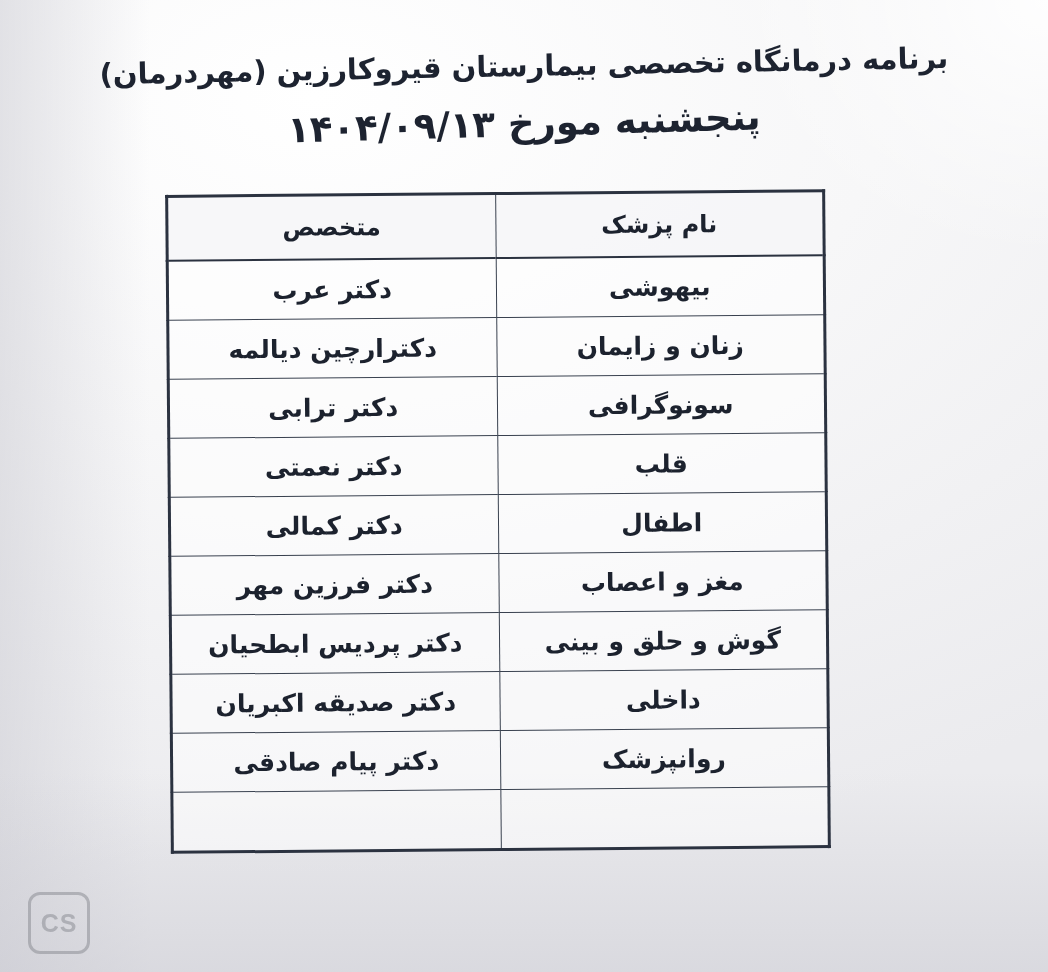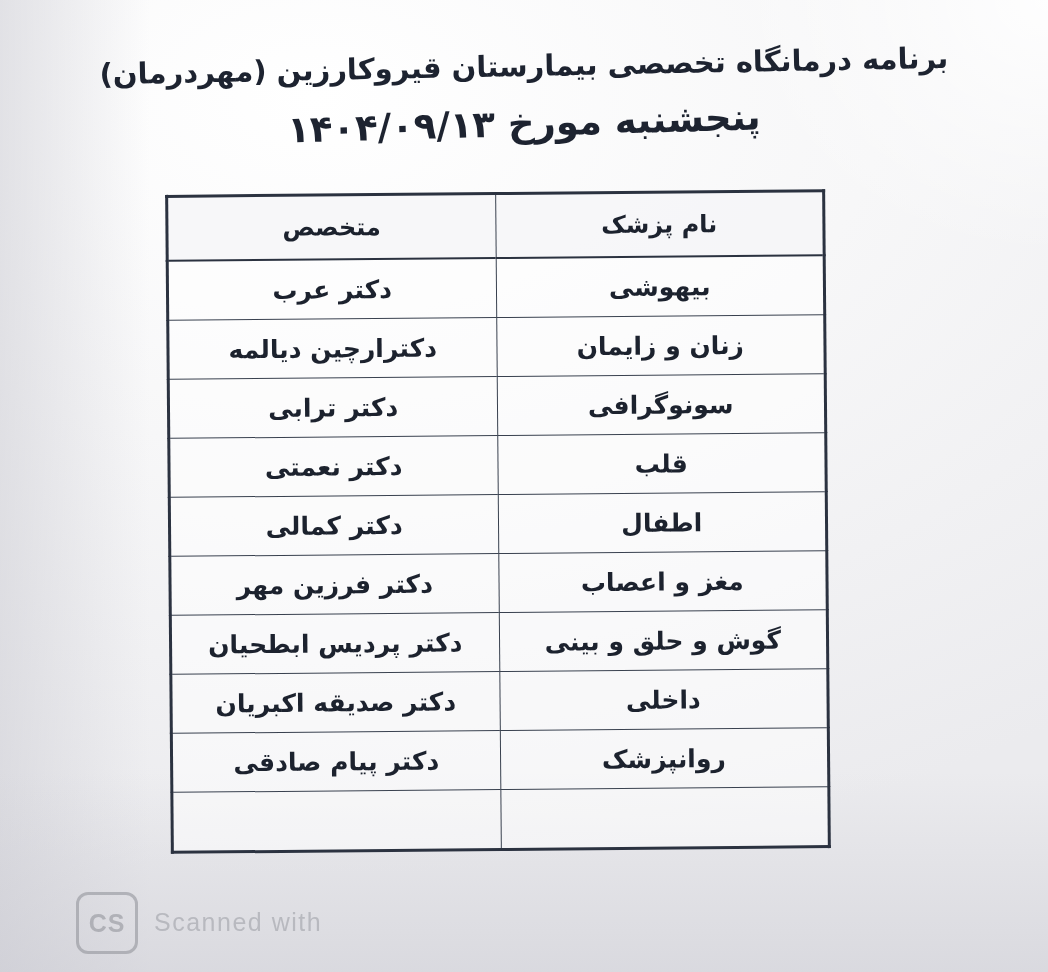--- a/index.html
+++ b/index.html
@@ -106,21 +106,20 @@
   
   .watermark {
     position: absolute;
     left: 28px;
     bottom: 18px;
     display: flex;
     align-items: center;
     gap: 16px;
     opacity: 0.55;
     direction: ltr;
-    margin-left: 48px;
   }
   .cs-logo {
     width: 56px;
     height: 56px;
     border: 3px solid #8d8f96;
     border-radius: 12px;
     display: flex;
     align-items: center;
     justify-content: center;
     color: #8d8f96;
@@ -203,16 +202,15 @@
           <td class="empty-cell"></td>
           <td class="empty-cell"></td>
         </tr>
       </tbody>
     </table>
   </div>
 
   <div class="watermark">
     <div class="cs-logo">CS</div>
     <div class="cs-text">
-      <div>Scanned with</div>
     </div>
   </div>
 </div>
 
 </body></html>

